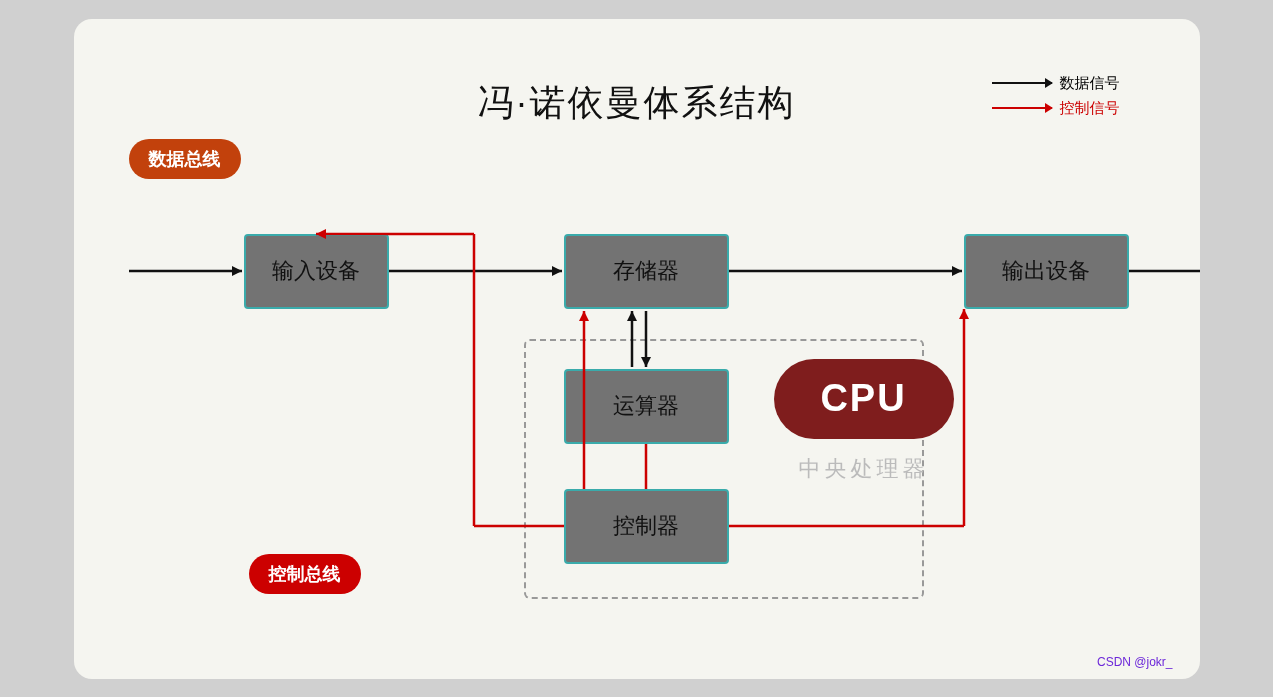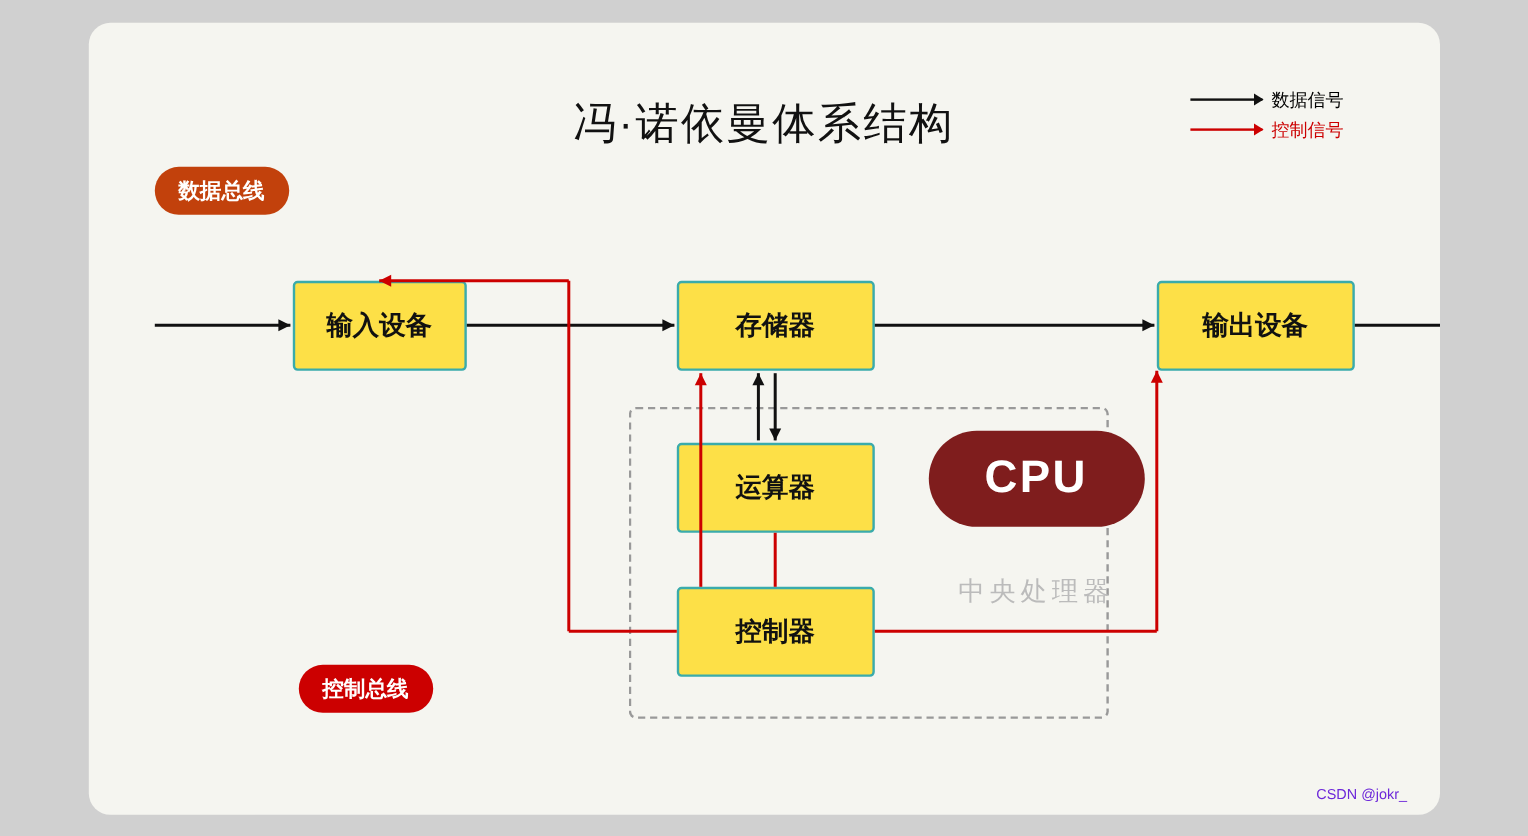--- a/index.html
+++ b/index.html
@@ -94,29 +94,29 @@
       color: #fff;
       border-radius: 22px;
       padding: 8px 20px;
       font-size: 18px;
       font-weight: bold;
     }
 
     
     .box {
       position: absolute;
-      background: #fde047;
+      background: #737373;
       border: 2px solid #3aabab;
       border-radius: 4px;
       display: flex;
       align-items: center;
       justify-content: center;
       font-size: 22px;
       color: #111;
-      font-weight: bold;
+      font-weight: normal;
     }
     .box-input {
       left: 170px;
       top: 215px;
       width: 145px;
       height: 75px;
     }
     .box-memory {
       left: 490px;
       top: 215px;
@@ -172,21 +172,20 @@
     }
     .cpu-subtitle {
       position: absolute;
       left: 700px;
       top: 435px;
       width: 180px;
       text-align: center;
       font-size: 22px;
       color: #bbb;
       letter-spacing: 4px;
-      margin-top: 24px;
     }
 
     
     .arrows-svg {
       position: absolute;
       top: 0;
       left: 0;
       width: 100%;
       height: 100%;
       pointer-events: none;

